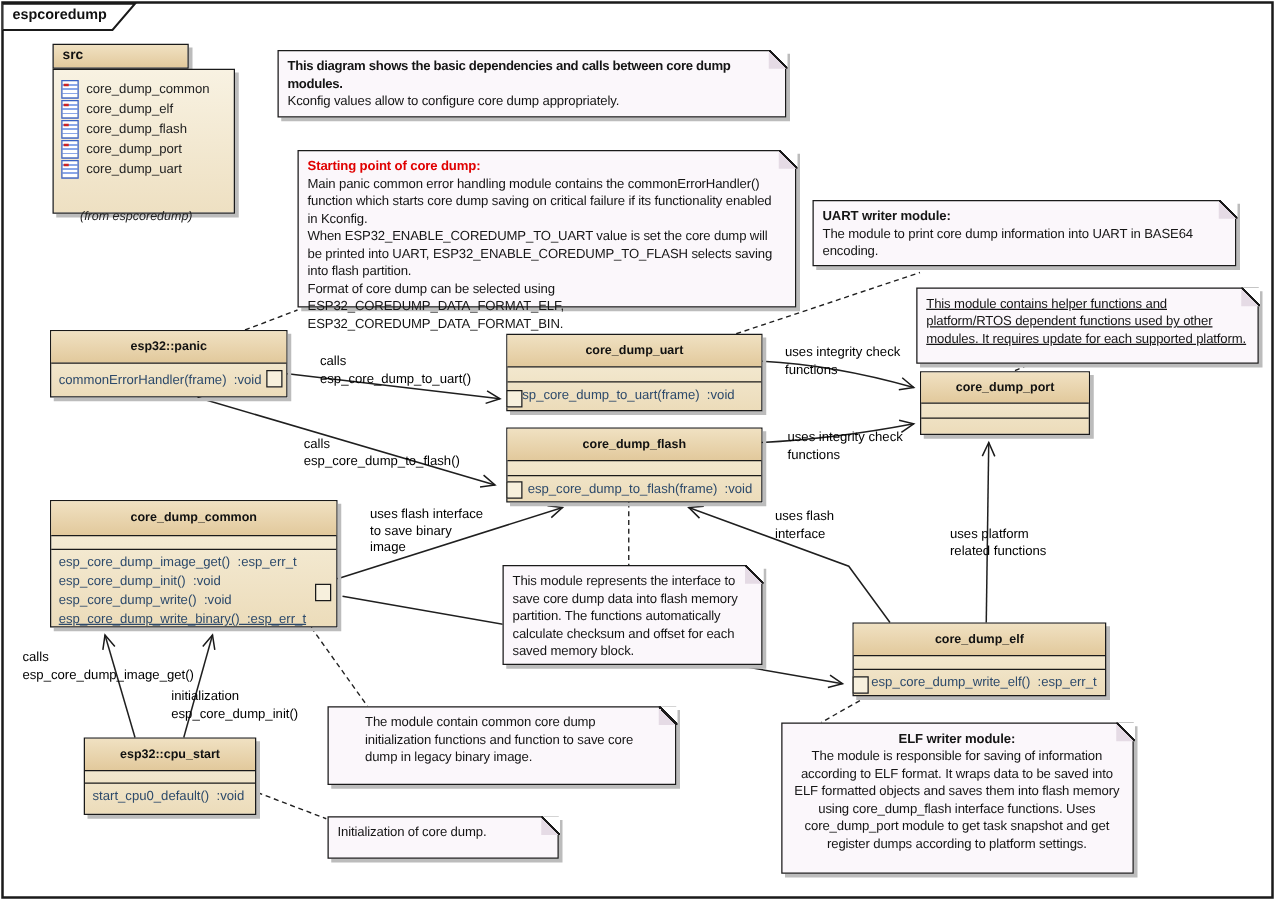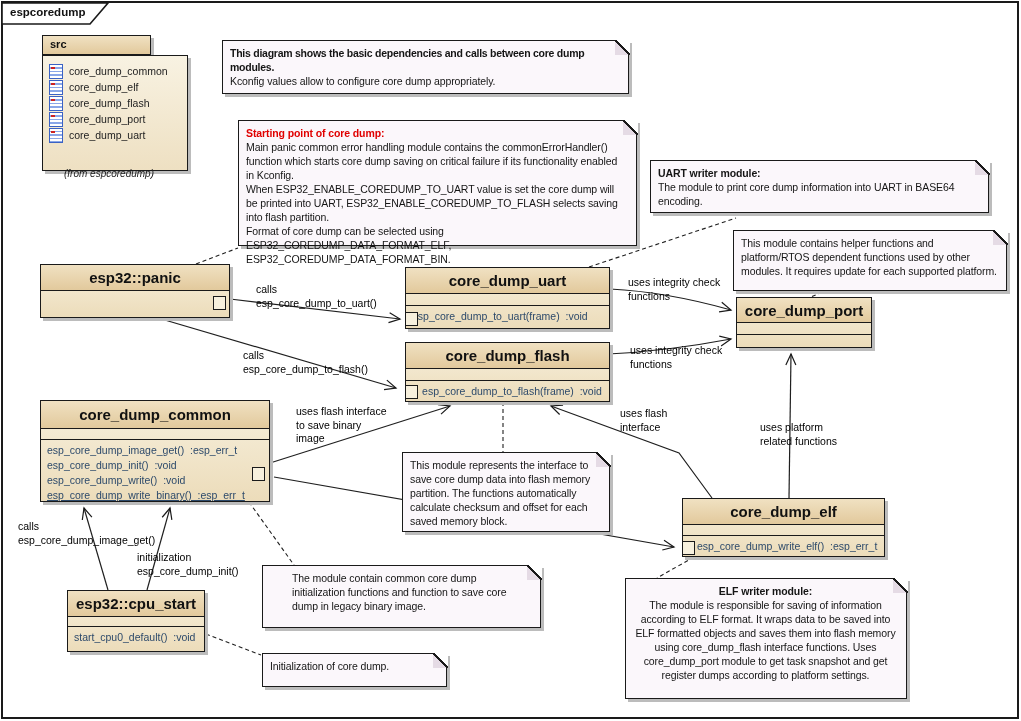--- a/index.html
+++ b/index.html
@@ -8,21 +8,21 @@
   .frame{position:absolute;left:1px;top:1px;right:2px;bottom:2px;border:2px solid #1a1a1a;z-index:0;}
   .frame-tab{position:absolute;left:2px;top:2px;z-index:6;}
   .frame-tab-label{position:absolute;left:10px;top:6px;font-size:11.5px;font-weight:bold;z-index:7;}
 
   
   svg.wires{position:absolute;left:0;top:0;z-index:1;pointer-events:none;}
 
   
   .box{position:absolute;border:1.4px solid #1a1a1a;box-shadow:3px 3px 0 #bcbcbc;
        background:linear-gradient(180deg,#f7f0dd 0%,#ecdcba 100%);z-index:2;}
-  .hdr{border-bottom:1px solid #1a1a1a;font-weight:bold;font-size:15px;text-align:center;
+  .hdr{border-bottom:1px solid #1a1a1a;font-weight:bold;font-size:10px;text-align:center;
        display:flex;align-items:center;justify-content:center;
        background:linear-gradient(180deg,#f0e1c2 0%,#e2c99c 100%);}
   .attr{border-bottom:1px solid #1a1a1a;}
   .methods{padding:3px 5px 2px 6px;}
   .m{font-size:10.5px;line-height:15px;color:#2d4a6b;white-space:pre;}
   .m.u{text-decoration:underline;}
   .port{position:absolute;width:11px;height:12px;border:1.2px solid #1a1a1a;
         background:#f7f0dd;z-index:3;}
 
   
@@ -132,21 +132,21 @@
 When ESP32_ENABLE_COREDUMP_TO_UART value is set the core dump will be printed into UART, ESP32_ENABLE_COREDUMP_TO_FLASH selects saving into flash partition.
 Format of core dump can be selected using ESP32_COREDUMP_DATA_FORMAT_ELF, ESP32_COREDUMP_DATA_FORMAT_BIN.</div>
   </div>
 
   <div class="note" style="left:650px;top:160px;width:322px;height:42px;">
     <div class="fold"></div>
     <div class="t">UART writer module:</div>
     <div class="b">The module to print core dump information into UART in BASE64 encoding.</div>
   </div>
 
-  <div class="note" style="left:733px;top:230px;width:257px;height:50px;">
+  <div class="note" style="left:733px;top:230px;width:257px;height:50px;text-decoration:underline;">
     <div class="fold"></div>
     <div class="b">This module contains helper functions and platform/RTOS dependent functions used by other modules. It requires update for each supported platform.</div>
   </div>
 
   <div class="note" style="left:402px;top:452px;width:191px;height:69px;">
     <div class="fold"></div>
     <div class="b">This module represents the interface to save core dump data into flash memory partition. The functions automatically calculate checksum and offset for each saved memory block.</div>
   </div>
 
   <div class="note" style="left:625px;top:578px;width:265px;height:110px;text-align:center;">
@@ -160,20 +160,23 @@
     <div class="b">The module contain common core dump initialization functions and function to save core dump in legacy binary image.</div>
   </div>
 
   <div class="note" style="left:262px;top:653px;width:168px;height:23px;">
     <div class="fold"></div>
     <div class="b">Initialization of core dump.</div>
   </div>
 
   <div class="box" style="left:40px;top:264px;width:188px;height:52px;">
     <div class="hdr" style="height:25px;">esp32::panic</div>
+    <div class="methods" style="padding-top:6px;">
+      <div class="m">commonErrorHandler(frame)  :void</div>
+    </div>
     <div class="port" style="right:3px;top:31px;"></div>
   </div>
 
   <div class="box" style="left:405px;top:267px;width:203px;height:60px;">
     <div class="hdr" style="height:25px;">core_dump_uart</div>
     <div class="attr" style="height:11px;"></div>
     <div class="methods" style="">
       <div class="m">esp_core_dump_to_uart(frame)  :void</div>
     </div>
     <div class="port" style="left:-1px;top:44px;"></div>

